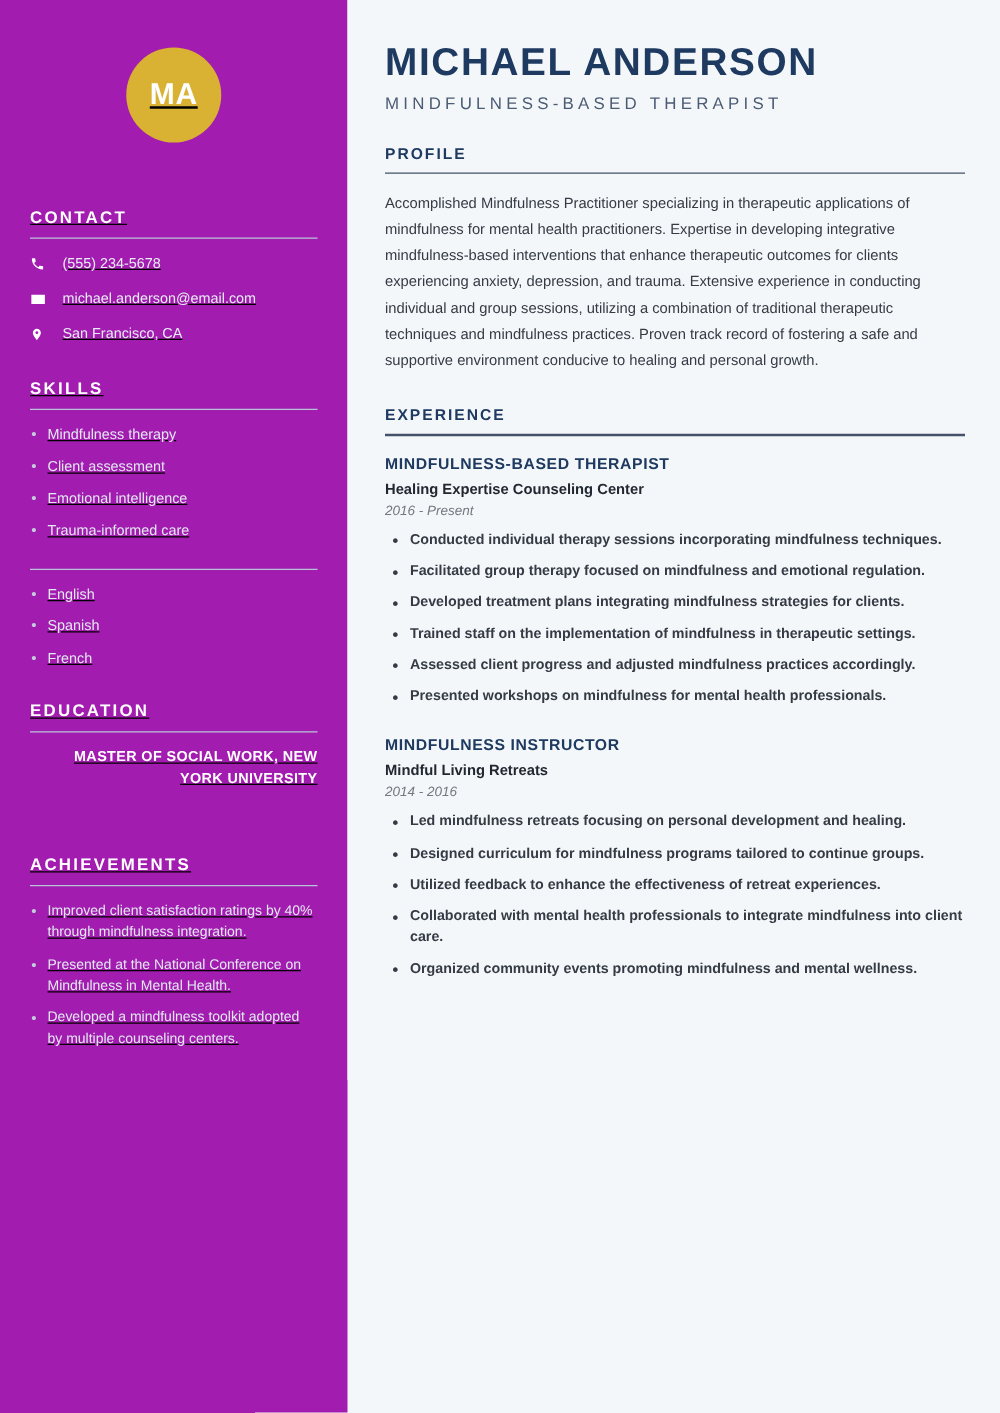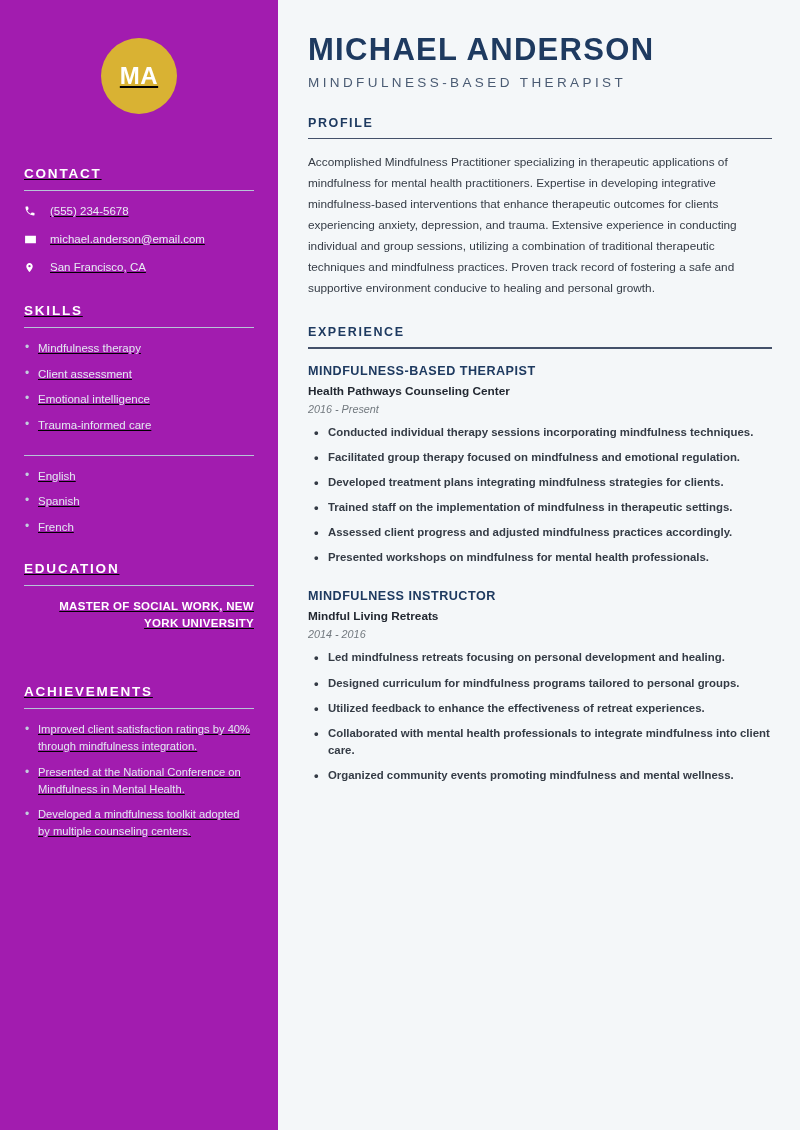--- a/index.html
+++ b/index.html
@@ -358,39 +358,39 @@
       <div class="main-rule"></div>
       <p class="profile-text">Accomplished Mindfulness Practitioner specializing in therapeutic applications of mindfulness for mental health practitioners. Expertise in developing integrative mindfulness-based interventions that enhance therapeutic outcomes for clients experiencing anxiety, depression, and trauma. Extensive experience in conducting individual and group sessions, utilizing a combination of traditional therapeutic techniques and mindfulness practices. Proven track record of fostering a safe and supportive environment conducive to healing and personal growth.</p>
     </section>
 
     <section class="main-section">
       <div class="main-h">EXPERIENCE</div>
       <div class="main-rule"></div>
 
       <div class="job">
         <div class="job-title">MINDFULNESS-BASED THERAPIST</div>
-        <div class="job-company">Health Pathways Counseling Center</div>
+        <div class="job-company">Healing Expertise Counseling Center</div>
         <div class="job-dates">2016 - Present</div>
         <ul class="job-ul">
           <li class="job-li">Conducted individual therapy sessions incorporating mindfulness techniques.</li>
           <li class="job-li">Facilitated group therapy focused on mindfulness and emotional regulation.</li>
           <li class="job-li">Developed treatment plans integrating mindfulness strategies for clients.</li>
           <li class="job-li">Trained staff on the implementation of mindfulness in therapeutic settings.</li>
           <li class="job-li">Assessed client progress and adjusted mindfulness practices accordingly.</li>
           <li class="job-li">Presented workshops on mindfulness for mental health professionals.</li>
         </ul>
       </div>
 
       <div class="job">
         <div class="job-title">MINDFULNESS INSTRUCTOR</div>
         <div class="job-company">Mindful Living Retreats</div>
         <div class="job-dates">2014 - 2016</div>
         <ul class="job-ul">
           <li class="job-li">Led mindfulness retreats focusing on personal development and healing.</li>
-          <li class="job-li">Designed curriculum for mindfulness programs tailored to personal groups.</li>
+          <li class="job-li">Designed curriculum for mindfulness programs tailored to continue groups.</li>
           <li class="job-li">Utilized feedback to enhance the effectiveness of retreat experiences.</li>
           <li class="job-li">Collaborated with mental health professionals to integrate mindfulness into client care.</li>
           <li class="job-li">Organized community events promoting mindfulness and mental wellness.</li>
         </ul>
       </div>
 
     </section>
 
   </main>
 

